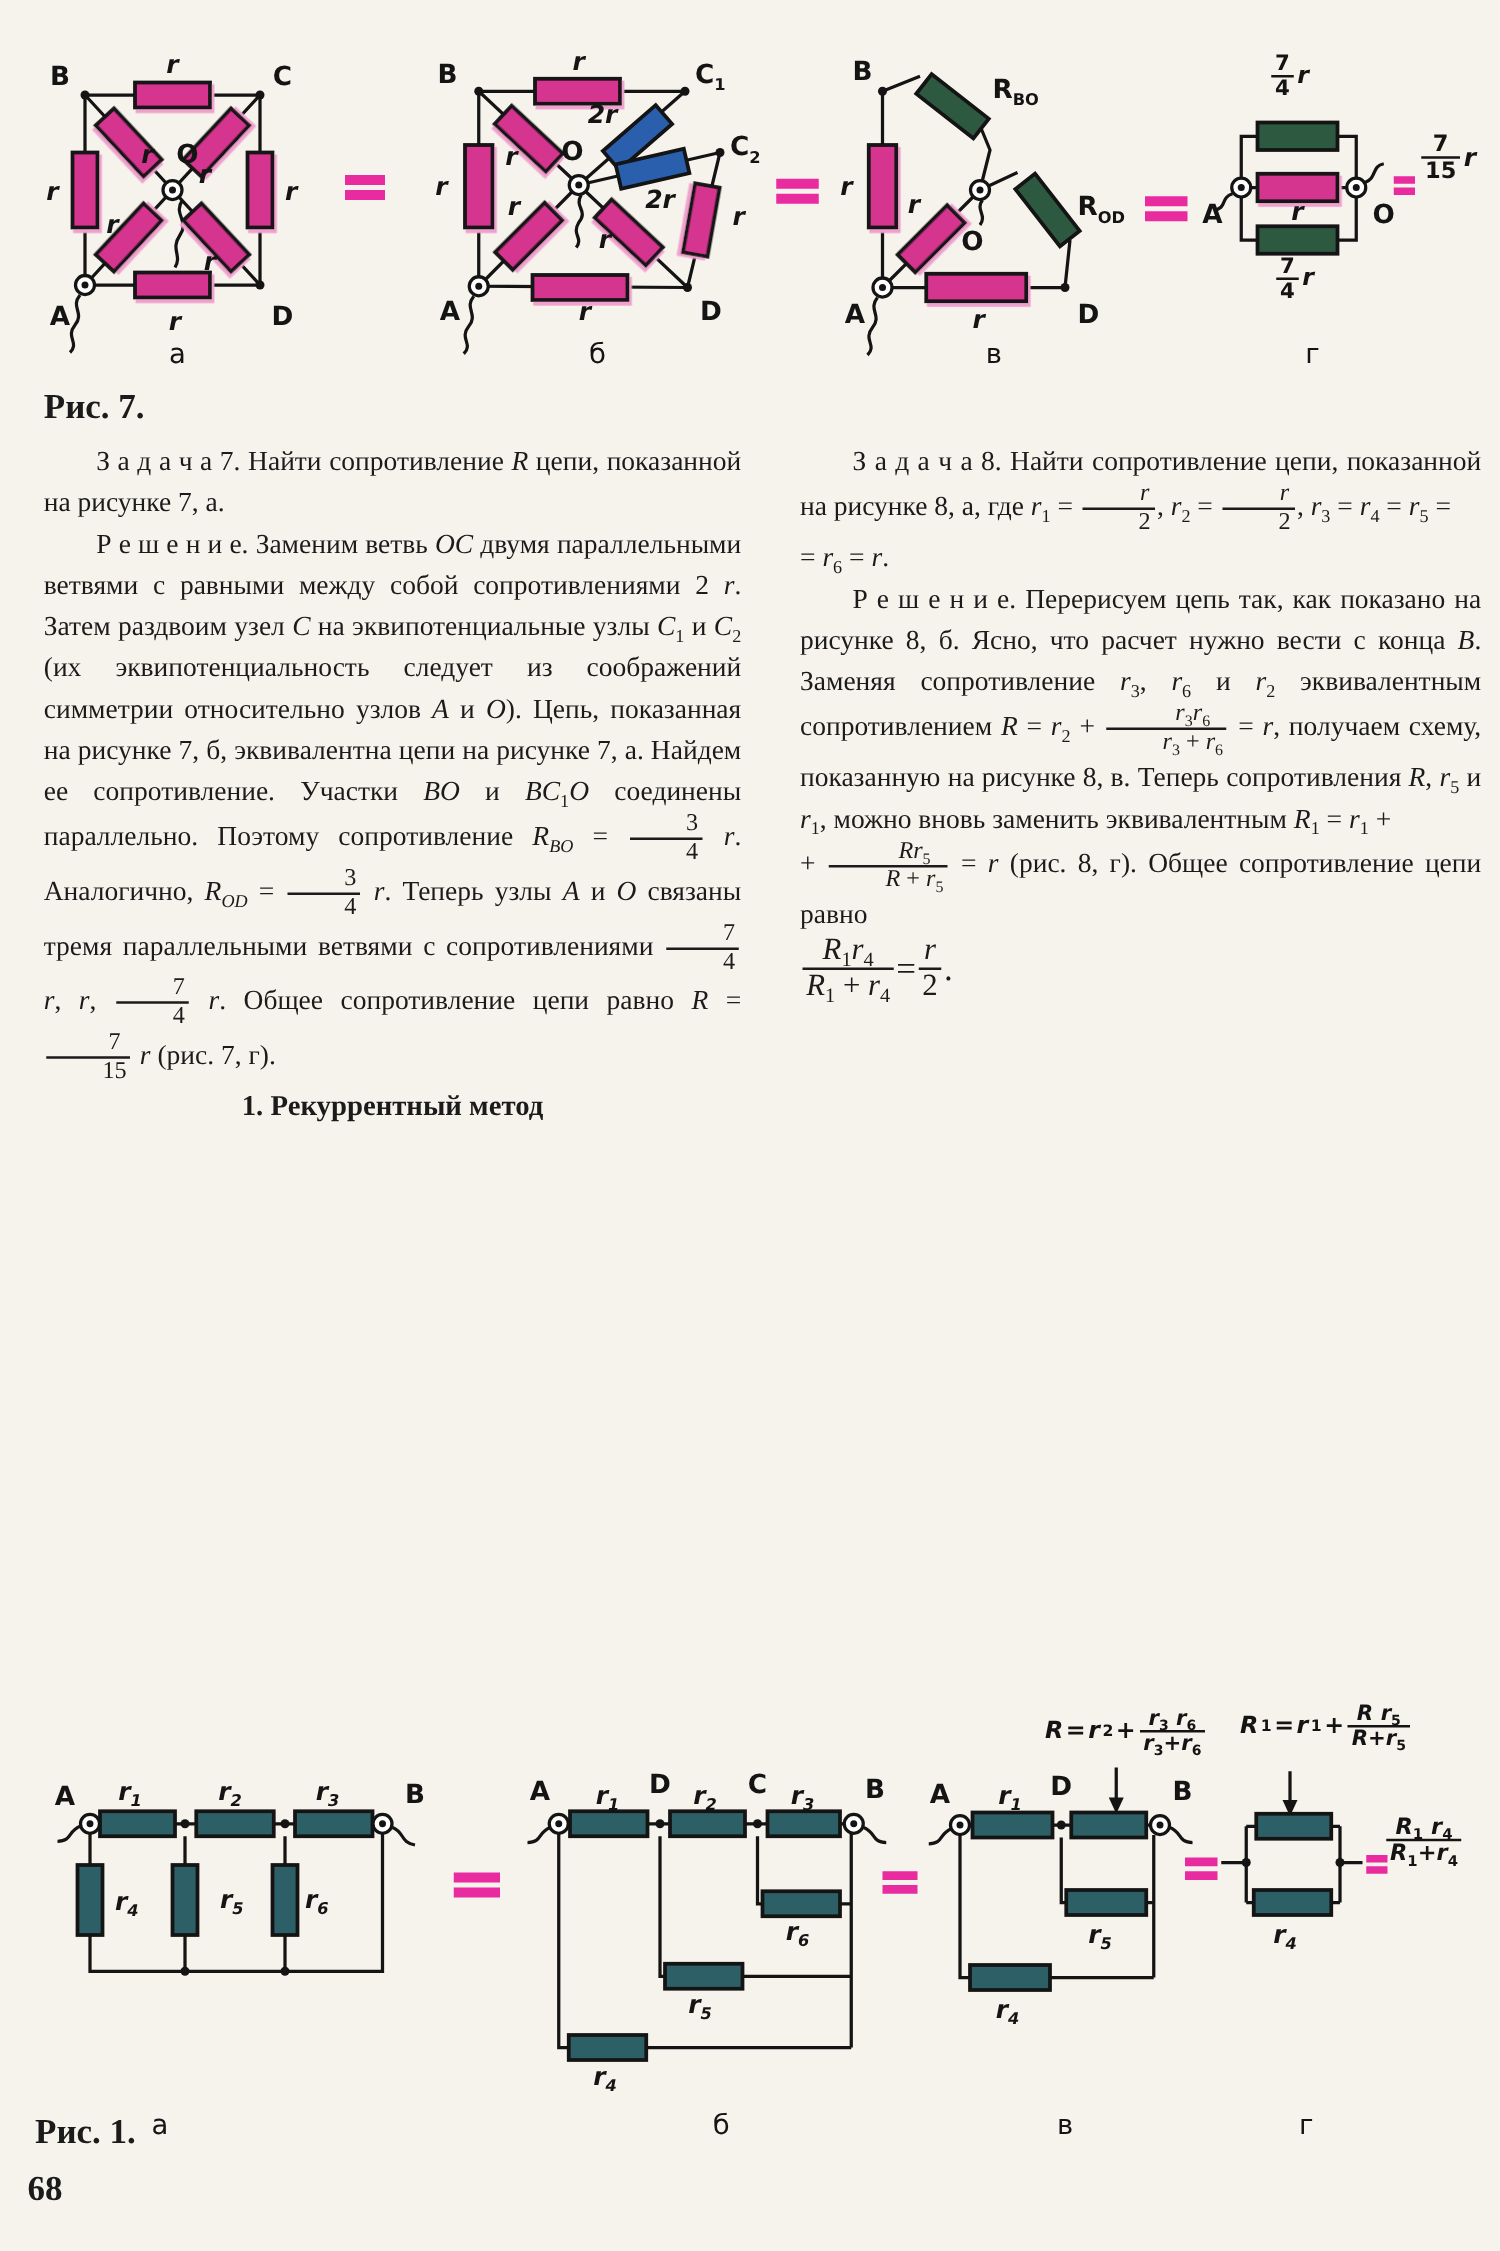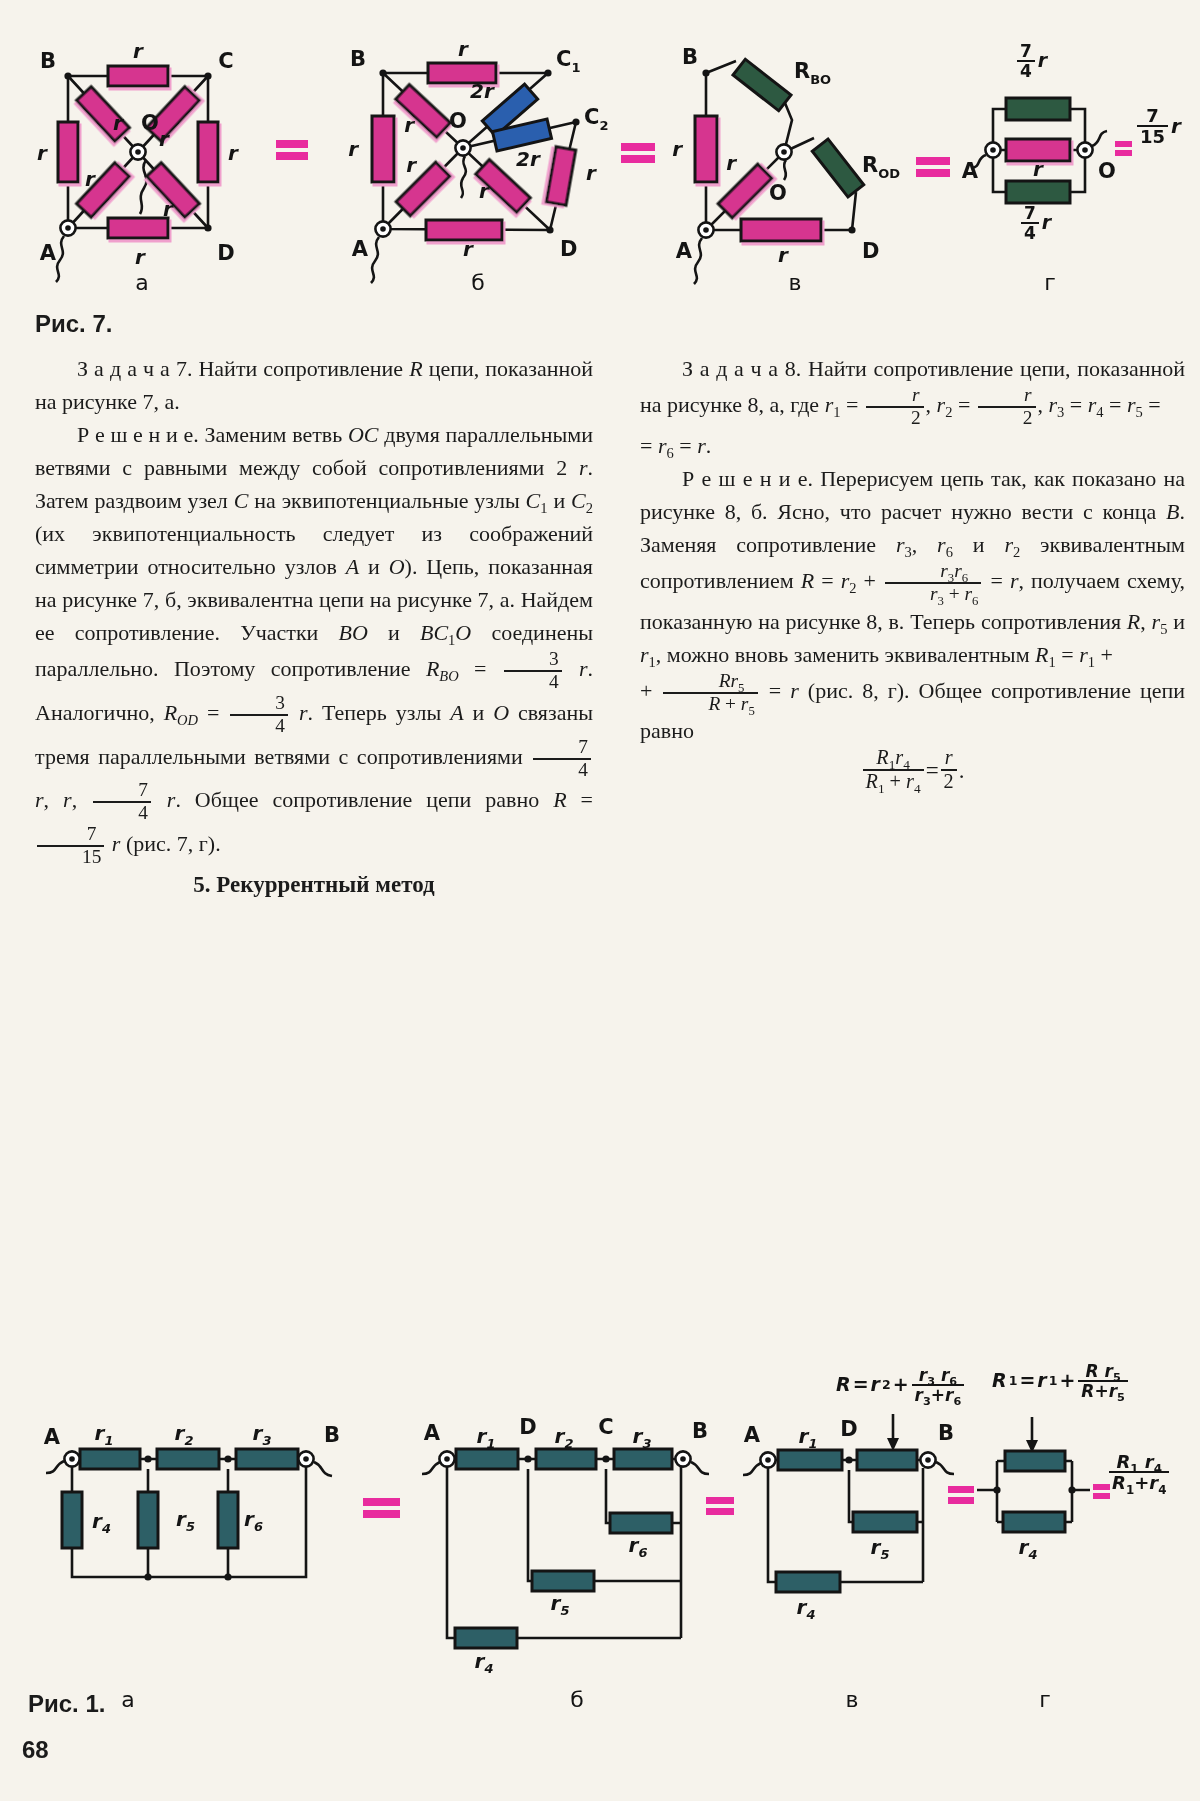--- a/index.html
+++ b/index.html
@@ -9,42 +9,42 @@
   .col p{margin:0;padding:0}
   .indent{text-indent:42px}
   i{font-style:italic}
   sub{font-size:0.66em;line-height:0}
   sub.it{font-style:italic}
   .frac{display:inline-flex;flex-direction:column;text-align:center;vertical-align:middle;
         font-size:0.88em;line-height:1.08;margin:0 2px}
   .frac .fn{border-bottom:2px solid #1b1b1b;padding:0 3px;display:block}
   .frac .fd{padding:0 3px;display:block}
   .heading{font-weight:bold;text-align:center;font-size:23px;margin:38px 0 30px;text-indent:0}
-  .eq{display:flex;justify-content:center;align-items:center;font-size:23px;margin-top:18px;text-indent:0}
+  .eq{display:flex;align-items:center;font-size:28px;margin-top:18px;text-indent:0}
   svg text{font-family:"DejaVu Sans",sans-serif;fill:#141414;font-weight:700}
   text.nl{font-size:21px}
   text.rl{font-size:20px;font-style:italic}
   tspan.ss{font-size:13px}
   text.fl{font-size:22px;font-weight:400}
   .wire{stroke:#141414;stroke-width:2.6;fill:none}
   .rm{fill:#d6358f;stroke:#141414;stroke-width:3}
   .rb{fill:#2a5fae;stroke:#141414;stroke-width:3}
   .rg{fill:#2d5941;stroke:#141414;stroke-width:3}
   .rt{fill:#2d5f66;stroke:#141414;stroke-width:3}
   .eqb{fill:#e82b9e}
   .dot{fill:#141414}
   .term{fill:#fff;stroke:#141414;stroke-width:2.6}
   .fig{position:absolute;left:0}
   .ov{position:absolute;font-family:"DejaVu Sans",sans-serif;font-weight:700;font-size:19px;
       color:#141414;line-height:1.05;display:flex;align-items:center;gap:2px;white-space:nowrap}
   .ov .frac{font-size:17px;margin:0 1px}
   .ov .frac .fn{border-bottom:2.5px solid #141414;padding:0 2px}
   .ov.big{font-size:20px}
   .ov.big .frac{font-size:18px}
-  .cap{position:absolute;font-family:Liberation Sans, sans-serif;font-weight:700;font-size:24px}
+  .cap{position:absolute;font-family:Liberation Serif, serif;font-weight:700;font-size:28px}
 </style>
 </head>
 <body>
 
 <svg class="fig" style="top:28px" width="1200" height="290" viewBox="0 0 1200 290">
   <defs>
     <filter id="ps" x="-30%" y="-30%" width="170%" height="170%">
       <feDropShadow dx="2" dy="3" stdDeviation="0" flood-color="#f0a0cd"></feDropShadow>
     </filter>
   </defs>
@@ -248,21 +248,21 @@
       </span> <i>r</i>. Теперь узлы <i>A</i> и <i>O</i> связаны тремя параллельными ветвями с сопротивлениями <span class="frac">
         <span class="fn">7</span>
         <span class="fd">4</span>
       </span> <i>r</i>, <i>r</i>, <span class="frac">
         <span class="fn">7</span>
         <span class="fd">4</span>
       </span> <i>r</i>. Общее сопротивление цепи равно <i>R</i> = <span class="frac">
         <span class="fn">7</span>
         <span class="fd">15</span>
       </span> <i>r</i> (рис. 7, г).</p>
-  <p class="heading">5. Рекуррентный метод</p>
+  <p class="heading">1. Рекуррентный метод</p>
 </div>
 
 <div class="col" style="left:640px;top:352px;width:545px">
   <p class="indent">З&nbsp;а&nbsp;д&nbsp;а&nbsp;ч&nbsp;а&nbsp;8. Найти сопротивление цепи, показанной на рисунке 8, а, где <i>r</i><sub>1</sub> = <span class="frac">
         <span class="fn"><i>r</i></span>
         <span class="fd">2</span>
       </span>,   <i>r</i><sub>2</sub> = <span class="frac">
         <span class="fn"><i>r</i></span>
         <span class="fd">2</span>
       </span>,   <i>r</i><sub>3</sub> = <i>r</i><sub>4</sub> = <i>r</i><sub>5</sub> =<br>= <i>r</i><sub>6</sub> = <i>r</i>.</p>

